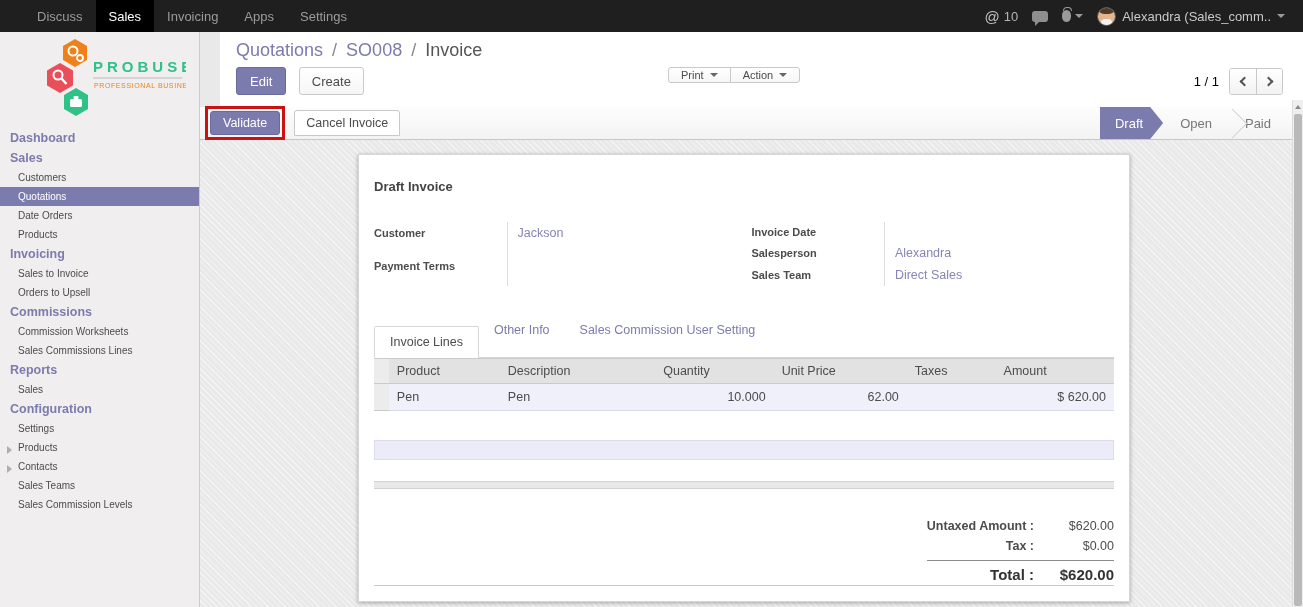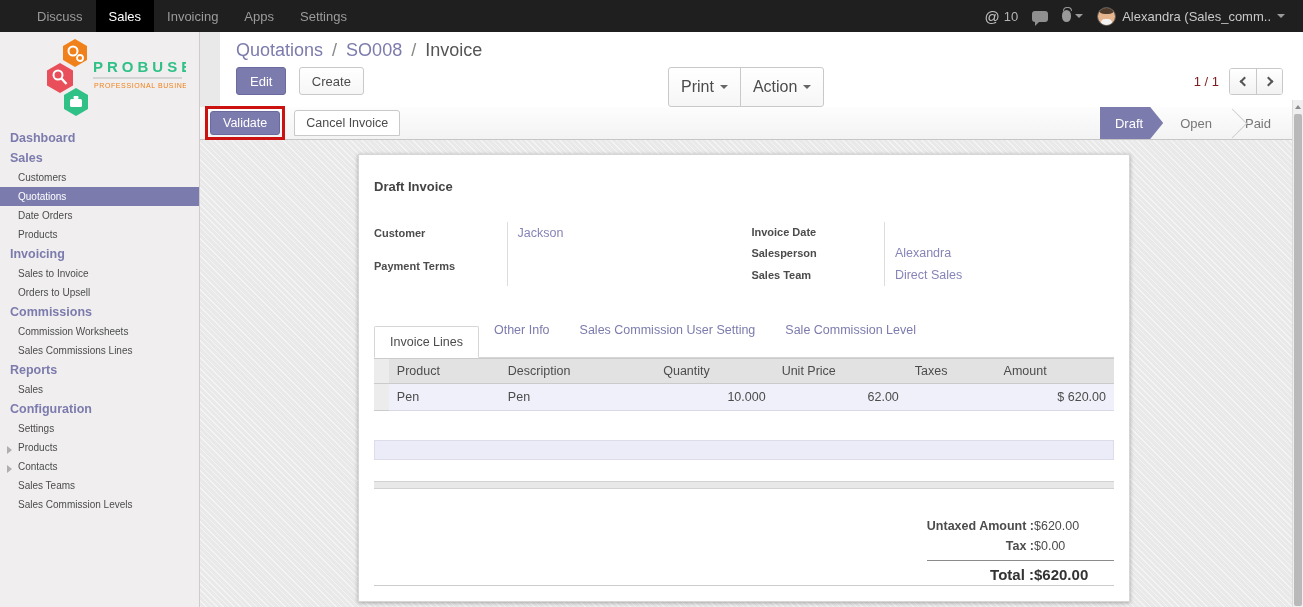--- a/index.html
+++ b/index.html
@@ -41,24 +41,24 @@
   .control-panel { background:#fff; padding:8px 0 0 16px;margin-left:20px; }
   .breadcrumb { font-size:18px; color:#555; }
   .breadcrumb .crumb-link { color:#7c7bad; cursor:pointer; }
   .breadcrumb .crumb-sep { color:#888; margin:0 4px; }
   .actions-row { position:relative; height:40px; margin-top:6px; }
   .btn { display:inline-flex; align-items:center; justify-content:center; font-size:13px; border-radius:3px; cursor:pointer; }
   .btn-primary { background:#7c7bad; color:#fff; border:1px solid #6b6a9e; height:28px; padding:0 13px; }
   .btn-plain { background:linear-gradient(#ffffff,#f6f6f6); color:#4c4c4c; border:1px solid #c9c9c9; height:28px; padding:0 12px; }
   .btn-gap { margin-left:8px; }
   .mid-buttons { position:absolute; left:432px; top:0; display:flex; }
-  .btn-dd { height:40px; font-size:16px; gap:6px; }
+  .btn-dd { height:16px; font-size:11px; gap:6px; }
   .dd-caret { width:0; height:0; border-left:4px solid transparent; border-right:4px solid transparent; border-top:4px solid #666; }
   .pager { position:absolute; right:20px; top:1px; display:flex; align-items:center; gap:10px; }
-  .pager-text { font-size:13px; color:#7f1d1d; }
+  .pager-text { font-size:13px; color:#000000; }
   .pager-btns { display:flex; border:1px solid #c9c9c9; border-radius:3px; overflow:hidden; }
   .pager-btn { width:26px; height:25px; background:linear-gradient(#ffffff,#f2f2f2); display:flex; align-items:center; justify-content:center; cursor:pointer; }
   .pager-btn + .pager-btn { border-left:1px solid #c9c9c9; }
   .chev { width:7px; height:7px; border-left:2px solid #555; border-bottom:2px solid #555; display:inline-block; }
   .chev.left { transform:rotate(45deg); margin-left:3px; }
   .chev.right { transform:rotate(-135deg); margin-right:3px; }
 
   
   .status-row { position:relative; height:33px; background:linear-gradient(#fdfdfd,#f3f3f3); border-bottom:1px solid #c6c6c6; display:flex; align-items:center; }
   .validate-annotation { margin-left:5px; border:3px solid #cc1111; padding:2px; display:inline-flex; }
@@ -90,21 +90,21 @@
   table.lines td { padding:6px 8px; background:#eff0fa; color:#4c4c4c; border-bottom:1px solid #d9d9e8; }
   .col-product { width:15%; } .col-desc { width:21%; } .col-qty { width:16%; } .col-price { width:18%; } .col-tax { width:12%; } .col-amt { width:16%; }
   .num { text-align:right; }
 
   .lavender-bar { margin-top:29px; height:20px; background:#ebecf7; border:1px solid #dddceb; }
   .gray-bar { margin-top:21px; height:8px; background:#e8e8e8; border-top:1px solid #d2d2d2; border-bottom:1px solid #d2d2d2; }
 
   .totals { margin-top:27px; margin-left:auto; width:262px; font-size:12.5px; color:#4c4c4c; }
   .totals-row { display:flex; justify-content:flex-end; padding:3px 0; }
   .totals-label { font-weight:bold; text-align:right; flex:1; }
-  .totals-value { width:80px; }
+  .totals-value { width:80px; text-align:right; }
   .totals-hr { border-top:1px solid #8c8c8c; margin:4px 0 2px 75px; }
   .totals-row.grand { font-size:15px; }
   .totals-row.grand .totals-label, .totals-row.grand .totals-value { font-weight:bold; color:#333; }
   .sheet-bottom-line { position:absolute; left:15px; right:15px; bottom:15px; border-top:1px solid #ccc; }
 
   
   .scrollbar { position:absolute; top:100px; right:0; bottom:0; width:11px; background:#efefef; border-left:1px solid #dcdcdc; z-index:60; }
   .scroll-up { height:13px; display:flex; align-items:center; justify-content:center; }
   .scroll-up-tri { width:0; height:0; border-left:3px solid transparent; border-right:3px solid transparent; border-bottom:4px solid #8a8a8a; }
   .scroll-thumb { position:absolute; top:14px; bottom:1px; left:1px; right:1px; background:#b9b9b9; border-radius:2px; }
@@ -273,21 +273,20 @@
               <div class="flabel">Sales Team</div>
               <div class="fvalue">Direct Sales</div>
             </div>
           </div>
         </div>
 
         <div class="tabs">
           <div class="tab active">Invoice Lines</div>
           <div class="tab">Other Info</div>
           <div class="tab">Sales Commission User Setting</div>
-          <div class="tab">Sale Commission Level</div>
         </div>
 
         <table class="lines">
           <thead>
             <tr>
               <th class="gutter"></th>
               <th class="col-product">Product</th>
               <th class="col-desc">Description</th>
               <th class="col-qty">Quantity</th>
               <th class="col-price">Unit Price</th>

